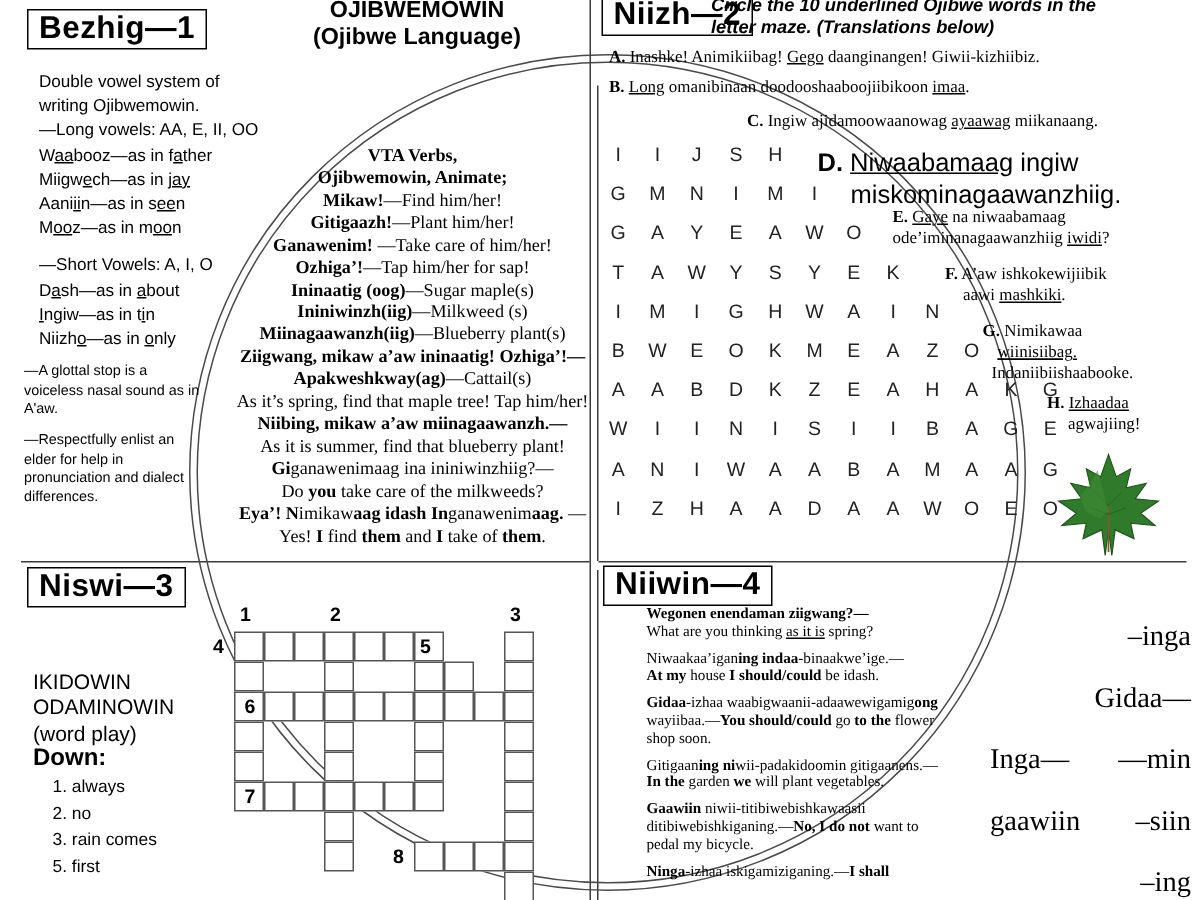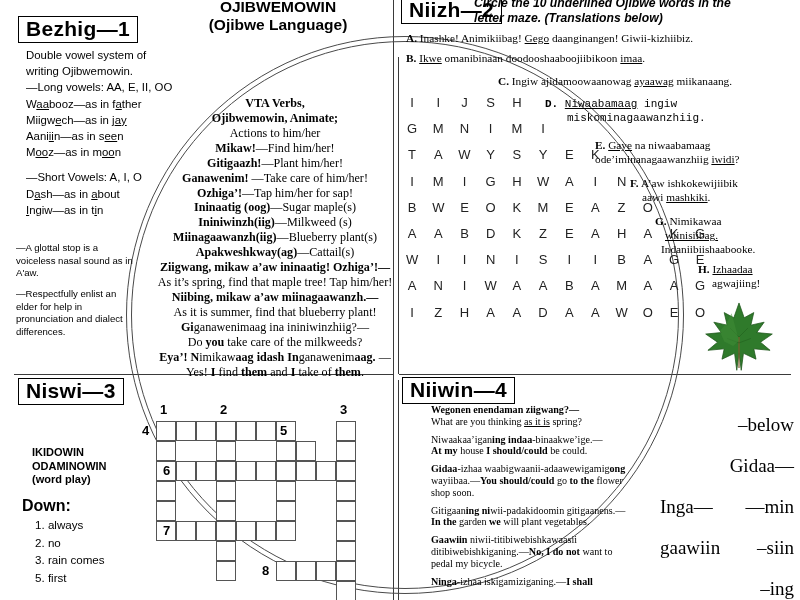--- a/index.html
+++ b/index.html
@@ -45,22 +45,22 @@
     font-family:"Liberation Sans",sans-serif;font-style:italic;font-weight:bold;
     font-size:12.2px;line-height:1.23;}
   #maze{position:absolute;left:399px;top:96px;font-family:"Liberation Sans",sans-serif;
     font-size:13px;line-height:1;color:#222;}
   #maze .mrow{height:26.2px;white-space:nowrap;}
   #maze .mc{display:inline-block;width:26.2px;text-align:center;}
   .qitem{position:absolute;}
   #leaf{position:absolute;left:700px;top:300px;width:78px;height:74px;}
 
   
-  #q3-head{position:absolute;left:32px;top:446px;width:150px;
-    font-family:"Liberation Sans",sans-serif;font-weight:bold;font-size:11px;line-height:1.24;}
+  #q3-head{position:absolute;left:22px;top:446px;width:150px;
+    font-family:"Liberation Sans",sans-serif;font-weight:normal;font-size:14px;line-height:1.24;}
   #q3-down{position:absolute;left:22px;top:498px;width:150px;
     font-family:"Liberation Sans",sans-serif;font-size:12.4px;line-height:1.0;}
   #q3-down .dh{font-weight:bold;font-size:16px;margin-bottom:5px;}
   #q3-down ol{margin:0;padding:0;list-style:none;}
   #q3-down li{font-size:11.6px;margin:0 0 6px 13px;}
   #xw{position:absolute;left:150px;top:395px;width:250px;height:205px;}
   #xw .cell{position:absolute;border:1px solid #555;background:#fff;
     width:20px;height:20px;box-sizing:border-box;}
   #xw .num{position:absolute;font-family:"Liberation Sans",sans-serif;
     font-weight:bold;font-size:13px;color:#000;}
@@ -82,21 +82,21 @@
 
   <div class="vline" style="left:393px;top:0;height:600px;"></div>
   <div class="hline" style="left:14px;top:374px;width:379px;"></div>
   <div class="hline" style="left:399px;top:374px;width:392px;"></div>
   <div class="vline" style="left:398px;top:57px;height:317px;"></div>
   <div class="vline" style="left:398px;top:380px;height:220px;"></div>
 
   <div class="arc" style="left:126px;top:36px;width:556px;height:556px;"></div>
   <div class="arc" style="left:131px;top:41px;width:546px;height:546px;"></div>
 
-  <div class="secbox" style="left:18px;top:16px;text-align:right;">
+  <div class="secbox" style="left:18px;top:6px;text-align:right;">
     <span>Bezhig—1</span>
   </div>
 
   <div id="q1-title">
     <div>OJIBWEMOWIN</div>
     <div>(Ojibwe Language)</div>
   </div>
 
   <div id="q1-intro">
     <div class="blk">
@@ -104,41 +104,41 @@
       <div>—Long vowels: AA, E, II, OO</div>
       <div>W<span class="u">aa</span>booz—as in f<span class="u">a</span>ther</div>
       <div>Miigw<span class="u">e</span>ch—as in j<span class="u">ay</span></div>
       <div>Aani<span class="u">ii</span>n—as in s<span class="u">ee</span>n</div>
       <div>M<span class="u">oo</span>z—as in m<span class="u">oo</span>n</div>
     </div>
     <div class="blk">
       <div>—Short Vowels: A, I, O</div>
       <div>D<span class="u">a</span>sh—as in <span class="u">a</span>bout</div>
       <div><span class="u">I</span>ngiw—as in t<span class="u">i</span>n</div>
+      <div>Niizh<span class="u">o</span>—as in <span class="u">o</span>nly</div>
     </div>
   </div>
 
   <div id="q1-note">
     <div class="blk">—A glottal stop is a voiceless nasal sound as in A'aw.</div>
     <div class="blk">—Respectfully enlist an elder for help in pronunciation and dialect differences.</div>
   </div>
 
   <div id="vta">
     <div class="ln b">VTA Verbs,</div>
     <div class="ln b">Ojibwemowin, Animate;</div>
-    <div class="ln">Actions to him/her</div>
     <div class="ln"><span class="b">Mikaw!</span><span>—Find him/her!</span></div>
     <div class="ln"><span class="b">Gitigaazh!</span><span>—Plant him/her!</span></div>
     <div class="ln"><span class="b">Ganawenim!</span><span> —Take care of him/her!</span></div>
     <div class="ln"><span class="b">Ozhiga’!</span><span>—Tap him/her for sap!</span></div>
     <div class="ln"><span class="b">Ininaatig (oog)</span><span>—Sugar maple(s)</span></div>
     <div class="ln"><span class="b">Ininiwinzh(iig)</span><span>—Milkweed (s)</span></div>
     <div class="ln"><span class="b">Miinagaawanzh(iig)</span><span>—Blueberry plant(s)</span></div>
+    <div class="ln b">Ziigwang, mikaw a’aw ininaatig! Ozhiga’!—</div>
     <div class="ln"><span class="b">Apakweshkway(ag)</span><span>—Cattail(s)</span></div>
-    <div class="ln b">Ziigwang, mikaw a’aw ininaatig! Ozhiga’!—</div>
     <div class="ln">As it’s spring, find that maple tree! Tap him/her!</div>
     <div class="ln b">Niibing, mikaw a’aw miinagaawanzh.—</div>
     <div class="ln">As it is summer, find that blueberry plant!</div>
     <div class="ln"><span class="b">Gi</span>ganawenimaag ina ininiwinzhiig?—</div>
     <div class="ln">Do <span class="b">you</span> take care of the milkweeds?</div>
     <div class="ln"><span class="b">Eya’! N</span>imikaw<span class="b">aag idash In</span>ganawenim<span class="b">aag. </span>—</div>
     <div class="ln">Yes! <span class="b">I</span> find <span class="b">them</span> and <span class="b">I</span> take of <span class="b">them</span>.</div>
   </div>
 
   <div class="secbox" style="left:401px;top:-3px;">
@@ -149,27 +149,27 @@
     <div>Circle the 10 underlined Ojibwe words in the</div>
     <div>letter maze. (Translations below)</div>
   </div>
 
   <div class="qitem" style="left:406px;top:32px;width:380px;font-family:'Liberation Serif',serif;font-size:11.3px;line-height:1.2;">
     <span class="b">A.</span>
     <span> Inashke! Animikiibag! <span class="u">Gego</span> daanginangen! Giwii-kizhiibiz.</span>
   </div>
   <div class="qitem" style="left:406px;top:52px;width:380px;font-family:'Liberation Serif',serif;font-size:11.3px;line-height:1.2;">
     <span class="b">B.</span>
-    <span> <span class="u">Ikwe</span> omanibinaan doodooshaaboojiibikoon <span class="u">imaa</span>.</span>
+    <span> <span class="u">Long</span> omanibinaan doodooshaaboojiibikoon <span class="u">imaa</span>.</span>
   </div>
   <div class="qitem" style="left:498px;top:75px;width:298px;font-family:'Liberation Serif',serif;font-size:11.3px;line-height:1.2;">
     <span class="b">C.</span>
     <span> Ingiw ajidamoowaanowag <span class="u">ayaawag</span> miikanaang.</span>
   </div>
-  <div class="qitem" style="left:545px;top:98px;width:250px;font-family:Liberation Mono, monospace;font-size:11px;line-height:1.24;">
+  <div class="qitem" style="left:545px;top:98px;width:250px;font-family:Liberation Sans, sans-serif;font-size:17px;line-height:1.24;">
     <span class="b">D.</span>
     <span> <span class="u">Niwaabamaag</span> ingiw<br><span style="margin-left:22px;">miskominagaawanzhiig.</span></span>
   </div>
   <div class="qitem" style="left:595px;top:138px;width:202px;font-family:'Liberation Serif',serif;font-size:11.3px;line-height:1.24;">
     <span class="b">E.</span>
     <span> <span class="u">Gaye</span> na niwaabamaag<br><span style="">ode’iminanagaawanzhiig <span class="u">iwidi</span>?</span></span>
   </div>
   <div class="qitem" style="left:630px;top:176px;width:168px;font-family:'Liberation Serif',serif;font-size:11.3px;line-height:1.24;">
     <span class="b">F.</span>
     <span> A’aw ishkokewijiibik<br><span style="margin-left:12px;">aawi <span class="u">mashkiki</span>.</span></span>
@@ -179,20 +179,21 @@
     <span> Nimikawaa<br><span style="margin-left:10px;text-decoration:underline;"><span class="u">wiinisiibag</span>.</span><br><span style="margin-left:6px;">Indaniibiishaabooke.</span></span>
   </div>
   <div class="qitem" style="left:698px;top:262px;width:100px;font-family:'Liberation Serif',serif;font-size:11.3px;line-height:1.24;">
     <span class="b">H.</span>
     <span> <span class="u">Izhaadaa</span><br><span style="margin-left:14px;margin-top:24px;">agwajiing!</span></span>
   </div>
 
   <div id="maze">
       <div class="mrow"><span class="mc">I</span><span class="mc">I</span><span class="mc">J</span><span class="mc">S</span><span class="mc">H</span></div>
       <div class="mrow"><span class="mc">G</span><span class="mc">M</span><span class="mc">N</span><span class="mc">I</span><span class="mc">M</span><span class="mc">I</span></div>
+      <div class="mrow"><span class="mc">G</span><span class="mc">A</span><span class="mc">Y</span><span class="mc">E</span><span class="mc">A</span><span class="mc">W</span><span class="mc">O</span></div>
       <div class="mrow"><span class="mc">T</span><span class="mc">A</span><span class="mc">W</span><span class="mc">Y</span><span class="mc">S</span><span class="mc">Y</span><span class="mc">E</span><span class="mc">K</span></div>
       <div class="mrow"><span class="mc">I</span><span class="mc">M</span><span class="mc">I</span><span class="mc">G</span><span class="mc">H</span><span class="mc">W</span><span class="mc">A</span><span class="mc">I</span><span class="mc">N</span></div>
       <div class="mrow"><span class="mc">B</span><span class="mc">W</span><span class="mc">E</span><span class="mc">O</span><span class="mc">K</span><span class="mc">M</span><span class="mc">E</span><span class="mc">A</span><span class="mc">Z</span><span class="mc">O</span></div>
       <div class="mrow"><span class="mc">A</span><span class="mc">A</span><span class="mc">B</span><span class="mc">D</span><span class="mc">K</span><span class="mc">Z</span><span class="mc">E</span><span class="mc">A</span><span class="mc">H</span><span class="mc">A</span><span class="mc">K</span><span class="mc">G</span></div>
       <div class="mrow"><span class="mc">W</span><span class="mc">I</span><span class="mc">I</span><span class="mc">N</span><span class="mc">I</span><span class="mc">S</span><span class="mc">I</span><span class="mc">I</span><span class="mc">B</span><span class="mc">A</span><span class="mc">G</span><span class="mc">E</span></div>
       <div class="mrow"><span class="mc">A</span><span class="mc">N</span><span class="mc">I</span><span class="mc">W</span><span class="mc">A</span><span class="mc">A</span><span class="mc">B</span><span class="mc">A</span><span class="mc">M</span><span class="mc">A</span><span class="mc">A</span><span class="mc">G</span></div>
       <div class="mrow"><span class="mc">I</span><span class="mc">Z</span><span class="mc">H</span><span class="mc">A</span><span class="mc">A</span><span class="mc">D</span><span class="mc">A</span><span class="mc">A</span><span class="mc">W</span><span class="mc">O</span><span class="mc">E</span><span class="mc">O</span></div>
     </div>
 
   <div id="leaf">
@@ -286,40 +287,40 @@
     <span>Niiwin—4</span>
   </div>
 
   <div id="q4-body">
     <div class="blk">
       <div class="b">Wegonen enendaman ziigwang?—</div>
       <div>What are you thinking <span class="u">as it is</span> spring?</div>
     </div>
     <div class="blk">
       <div>Niwaakaa’igan<span class="b">ing indaa</span>-binaakwe’ige.—</div>
-      <div class="b">At my <span style="font-weight:normal">house</span> I should/could <span style="font-weight:normal">be could.</span></div>
+      <div class="b">At my <span style="font-weight:normal">house</span> I should/could <span style="font-weight:normal">be idash.</span></div>
     </div>
     <div class="blk">
       <div><span class="b">Gidaa</span>-izhaa waabigwaanii-adaawewigamig<span class="b">ong</span><br>wayiibaa.—<span class="b">You should/could</span> go <span class="b">to the</span> flower<br>shop soon.</div>
     </div>
     <div class="blk">
       <div>Gitigaan<span class="b">ing ni</span>wii-padakidoomin gitigaanens.—</div>
       <div><span class="b">In the</span> garden <span class="b">we</span> will plant vegetables.</div>
     </div>
     <div class="blk">
       <div><span class="b">Gaawiin</span> niwii-titibiwebishkawaasii<br>ditibiwebishkiganing.—<span class="b">No, I do not</span> want to<br>pedal my bicycle.</div>
     </div>
     <div class="blk">
       <div><span class="b">Ninga</span>-izhaa iskigamiziganing.—<span class="b">I shall</span></div>
     </div>
   </div>
 
   <div id="sufx">
       <div class="srow">
-        <span class="r">–below</span>
+        <span class="r">–inga</span>
       </div>
       <div class="srow">
         <span class="r">Gidaa—</span>
       </div>
       <div class="srow">
         <span class="l">Inga—</span>
         <span class="r">—min</span>
       </div>
       <div class="srow">
         <span class="l">gaawiin</span>

